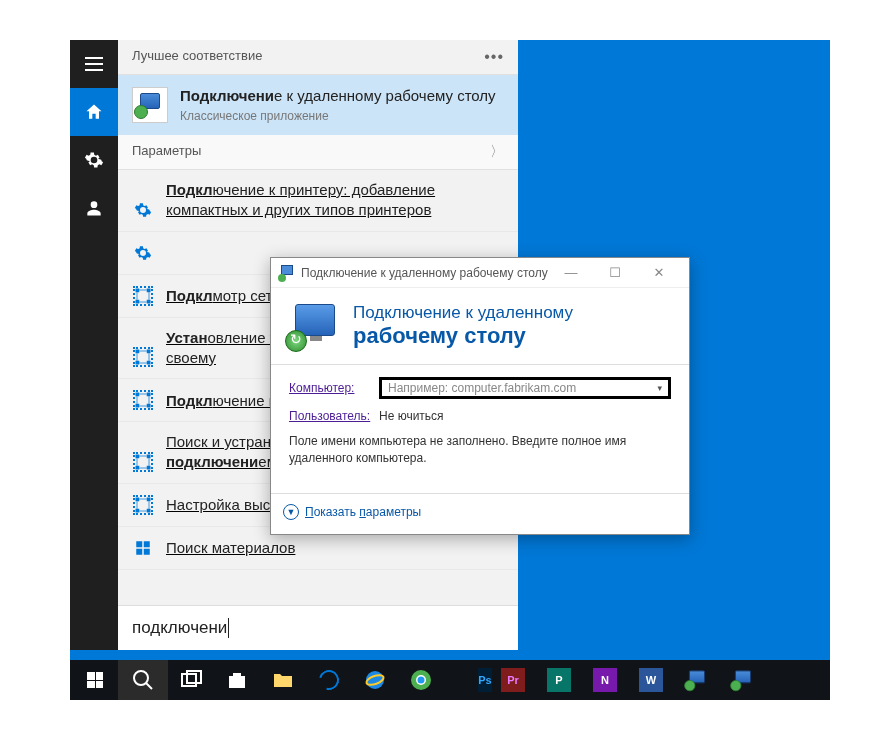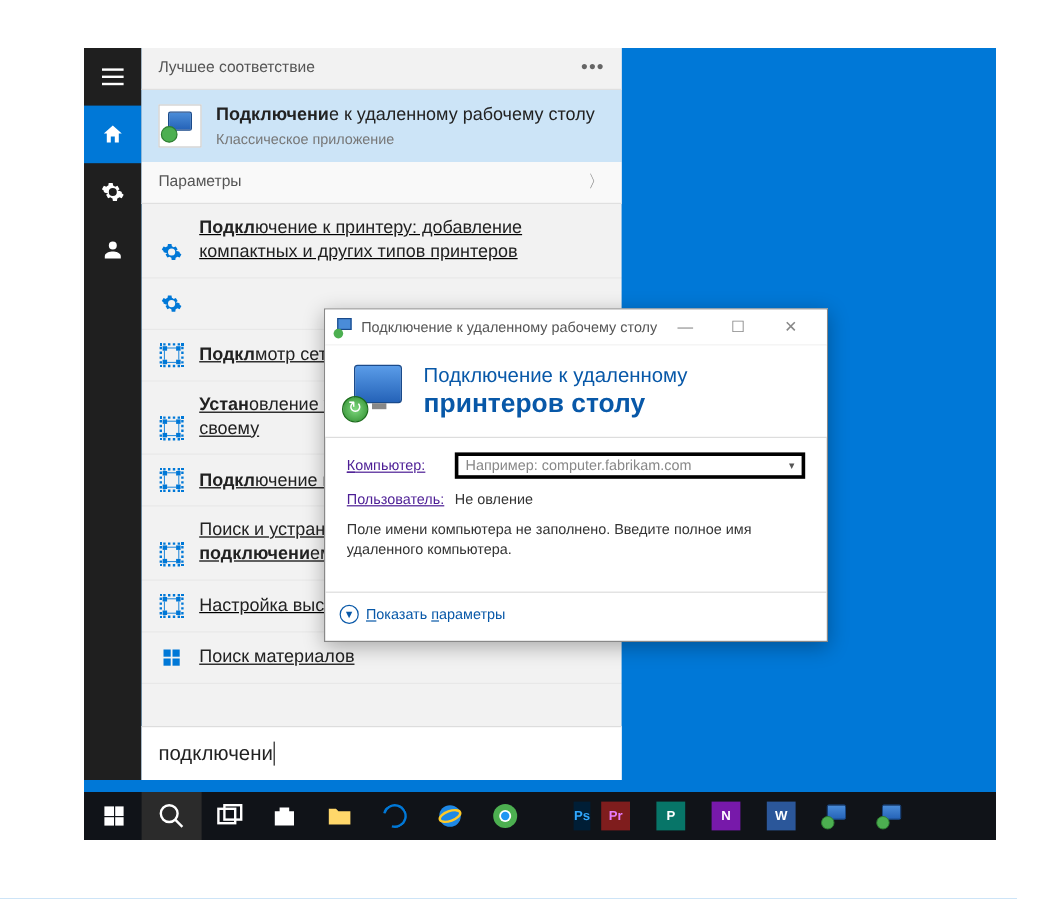--- a/index.html
+++ b/index.html
@@ -250,35 +250,35 @@
       </div>
     </div>
 
     <div class="rdp-header">
       <div class="rdp-big-icon">
           <div class="mon"></div>
           <div class="arr"></div>
         </div>
       <div class="rdp-header-text">
         <div class="line1">Подключение к удаленному</div>
-        <div class="line2">принтеров столу</div>
+        <div class="line2">рабочему столу</div>
       </div>
     </div>
 
     <div class="rdp-body">
       <div class="rdp-row">
         <div class="rdp-label"><u>К</u>омпьютер:</div>
         <div class="rdp-combo">
           <span class="rdp-combo-text">Например: computer.fabrikam.com</span>
           <span class="rdp-combo-arrow">▾</span>
         </div>
       </div>
       <div class="rdp-row">
         <div class="rdp-label">Пользователь:</div>
-        <div style="font-size:12px;color:#333;">Не овление</div>
+        <div style="font-size:12px;color:#333;">Не ючиться</div>
       </div>
       <div class="rdp-info">Поле имени компьютера не заполнено. Введите полное имя удаленного компьютера.</div>
     </div>
 
     <div class="rdp-footer">
       <div class="show-params">
         <div class="show-params-icon">▼</div>
         <span><u>П</u>оказать <u>п</u>араметры</span>
       </div>
     </div>

